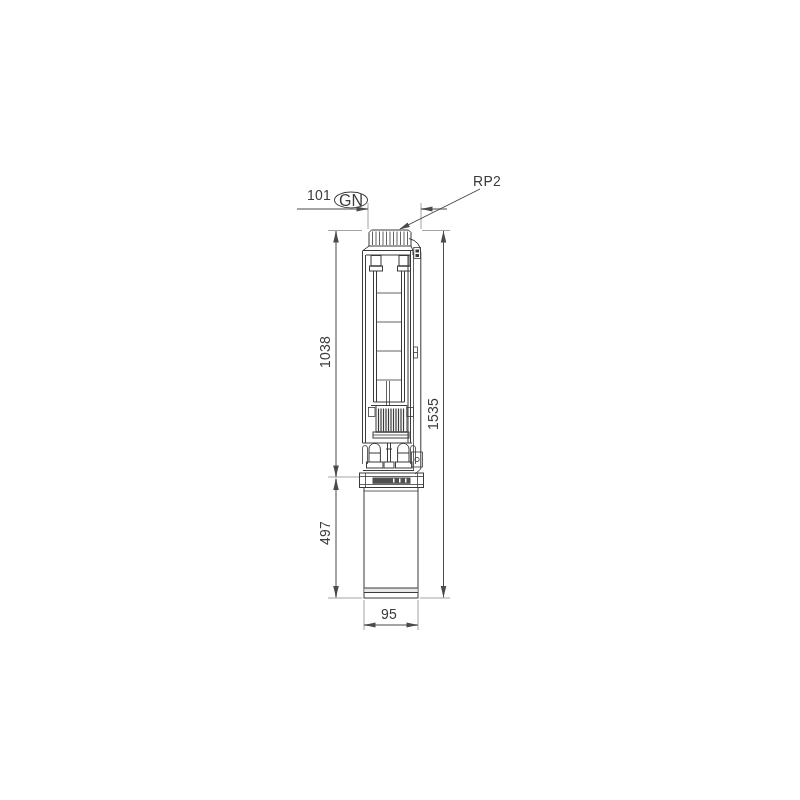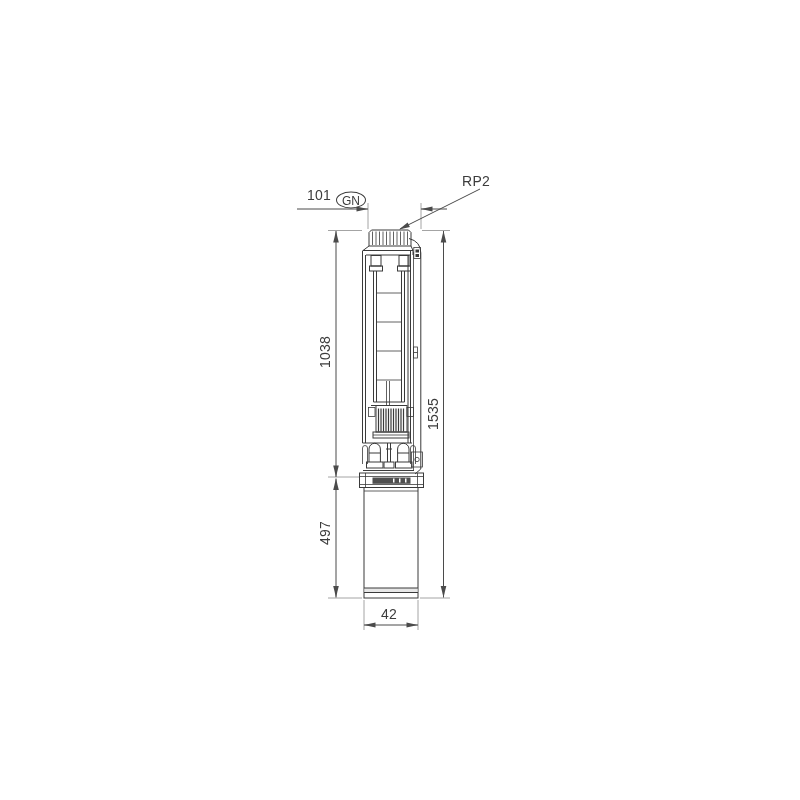--- a/index.html
+++ b/index.html
@@ -37,21 +37,21 @@
   .lbl.vert{transform:translate(-50%,-50%) rotate(-90deg);}
   .badge{
     position:absolute;
     transform:translate(-50%,-50%);
     display:inline-flex;align-items:center;justify-content:center;
     min-width:20px;height:15px;
     padding:0 4px;
     border:1.3px solid var(--text,#3c3c3c);
     border-radius:50%;
     color:var(--text,#3c3c3c);
-    font-size:12px;line-height:1;
+    font-size:16px;line-height:1;
   }
 </style>
 </head>
 <body>
 
 <div class="canvas">
 
   <svg width="800" height="800" viewBox="0 0 800 800">
 
     <g>
@@ -175,23 +175,23 @@
         <circle class="ln-thin" cx="417" cy="459.5" r="2.2"></circle>
       </g>
 
     </g>
   </svg>
 
   <div class="lbl" style="left:319px;top:195px;">101</div>
 
   <div class="badge" style="left:351px;top:200px;">GN</div>
 
-  <div class="lbl" style="left:476px;top:181px;">RP2</div>
+  <div class="lbl" style="left:487px;top:181px;">RP2</div>
 
   <div class="lbl vert" style="left:325px;top:352px;">1038</div>
 
   <div class="lbl vert" style="left:325px;top:533px;">497</div>
 
   <div class="lbl vert" style="left:433px;top:414px;">1535</div>
 
-  <div class="lbl" style="left:389px;top:614px;">42</div>
+  <div class="lbl" style="left:389px;top:614px;">95</div>
 
 </div>
 
 </body></html>

